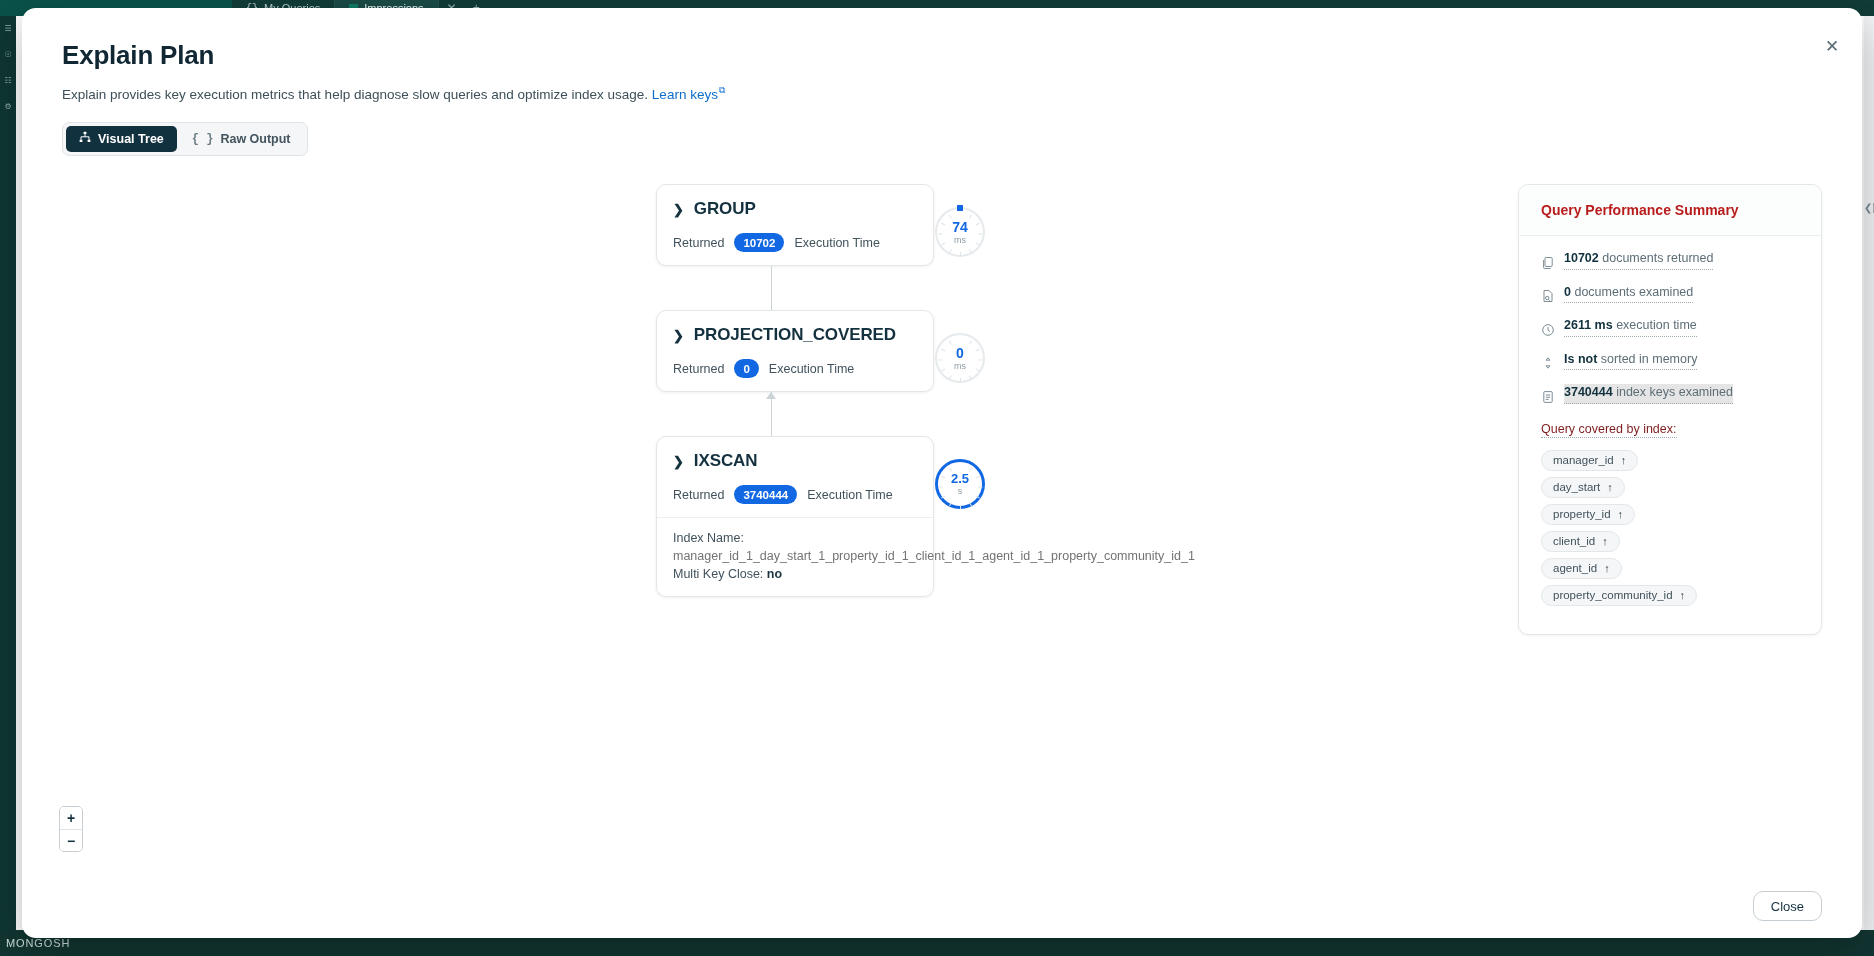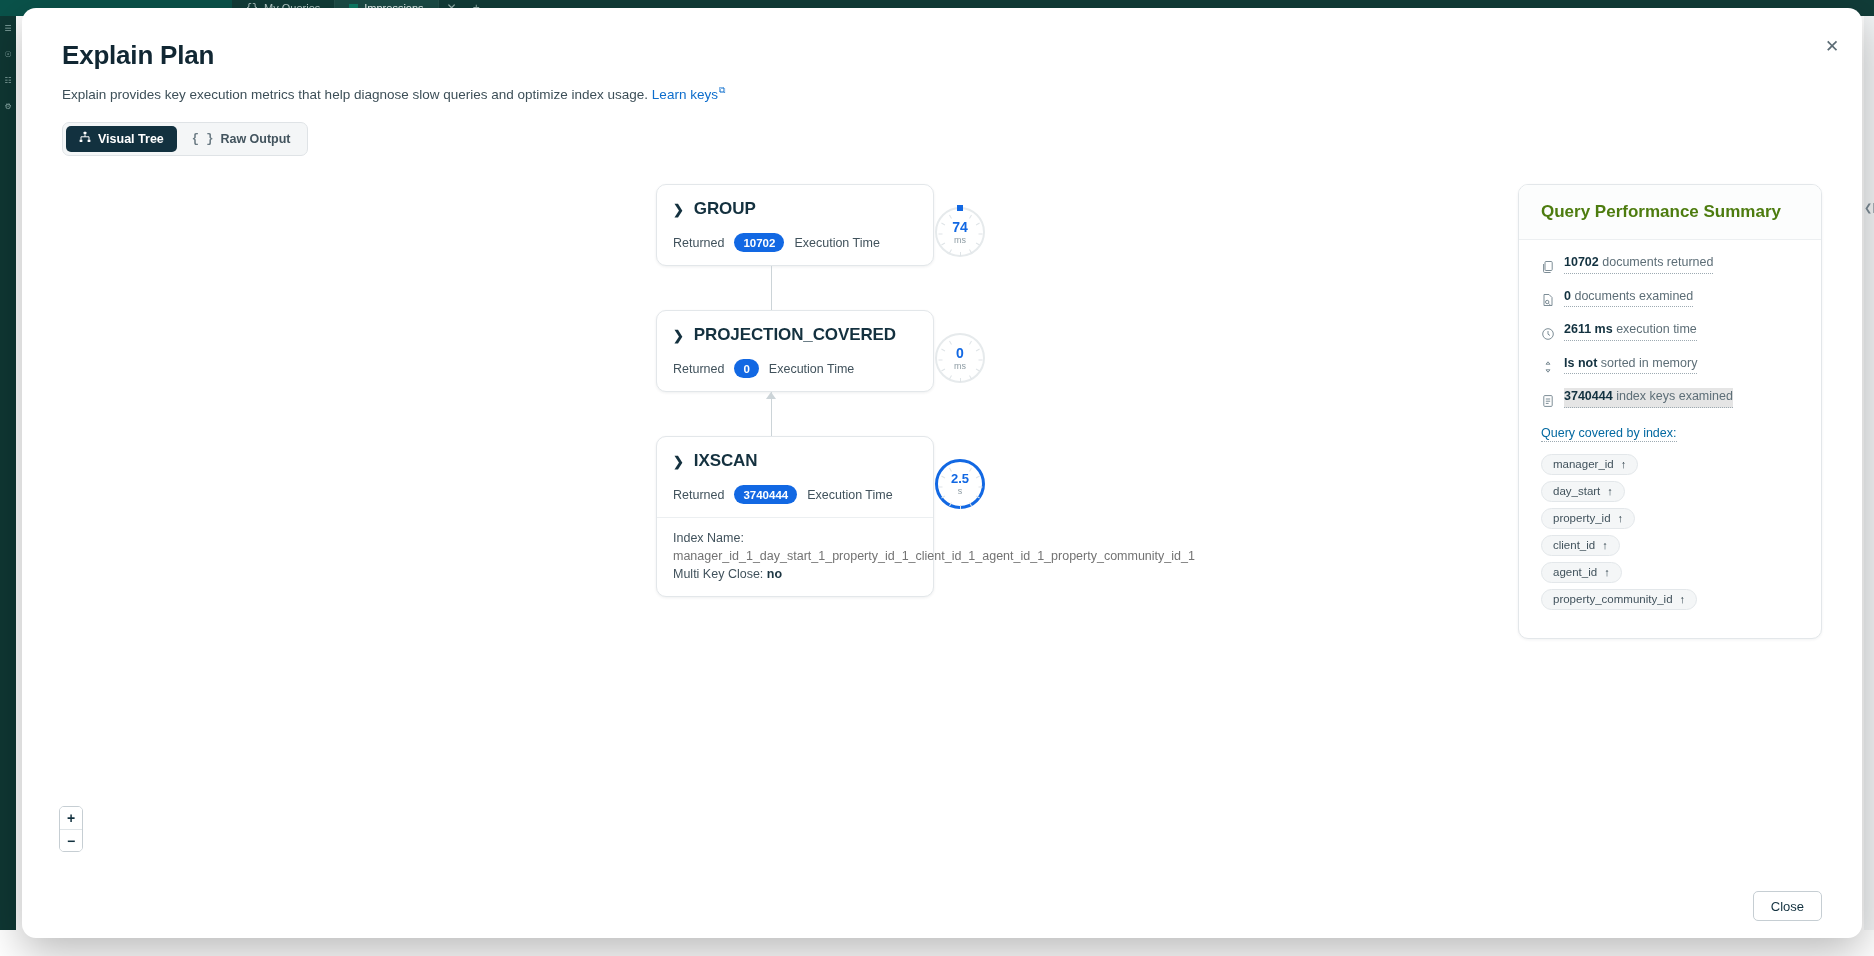--- a/index.html
+++ b/index.html
@@ -341,23 +341,23 @@
     top: 14px;
     width: 304px;
     background: #ffffff;
     border: 1px solid #e3e7ea;
     border-radius: 10px;
     box-shadow: 0 1px 3px rgba(16,32,43,.06);
     overflow: hidden;
   }
   .summary-head {
     padding: 17px 22px;
-    font-size: 17px;
+    font-size: 14px;
     font-weight: 700;
-    color: #4d7c0f;
+    color: #b91c1c;
     border-bottom: 1px solid #eceff1;
     background: #fcfdfd;
   }
   .summary-body { padding: 14px 22px 22px 22px; }
 
   .stat-row {
     display: flex;
     align-items: flex-end;
     gap: 9px;
     margin-bottom: 14px;
@@ -373,21 +373,21 @@
     color: #5d6e77;
     border-bottom: 1px dotted #9daab2;
     line-height: 1.4;
     padding-bottom: 1px;
   }
   .stat-text b { color: #12313f; font-weight: 700; }
   .stat-row.highlight .stat-text { background: #e5e5e5; }
 
   .covered-label {
     font-size: 12.5px;
-    color: #0369a1;
+    color: #7f1d1d;
     border-bottom: 1px dotted #9daab2;
     display: inline-block;
     margin: 4px 0 12px 0;
     padding-bottom: 1px;
   }
 
   .chip {
     display: inline-flex;
     align-items: center;
     gap: 7px;
@@ -410,21 +410,21 @@
     height: 64px;
     display: flex;
     align-items: center;
     justify-content: flex-end;
     padding-right: 40px;
   }
   .btn-close {
     height: 30px;
     padding: 0 17px;
     border: 1px solid #c6ced3;
-    border-radius: 5px;
+    border-radius: 10px;
     background: #ffffff;
     font-size: 13px;
     color: #12313f;
     cursor: pointer;
     font-family: "Liberation Sans", sans-serif;
   }
 </style>
 </head>
 <body>
 
@@ -449,20 +449,23 @@
     <div>☰</div>
     <div>☉</div>
     <div>☷</div>
     <div>⚙</div>
   </div>
 
   <div class="app-rightrail">
     <div class="chev">❮|</div>
   </div>
 
+  <div class="app-statusbar">
+    <span>MONGOSH</span>
+  </div>
 </div>
 
 <div class="modal">
 
   <button class="modal-close">✕</button>
 
   <div class="modal-header">
     <div class="modal-title">Explain Plan</div>
 
     <div class="modal-subtitle">

